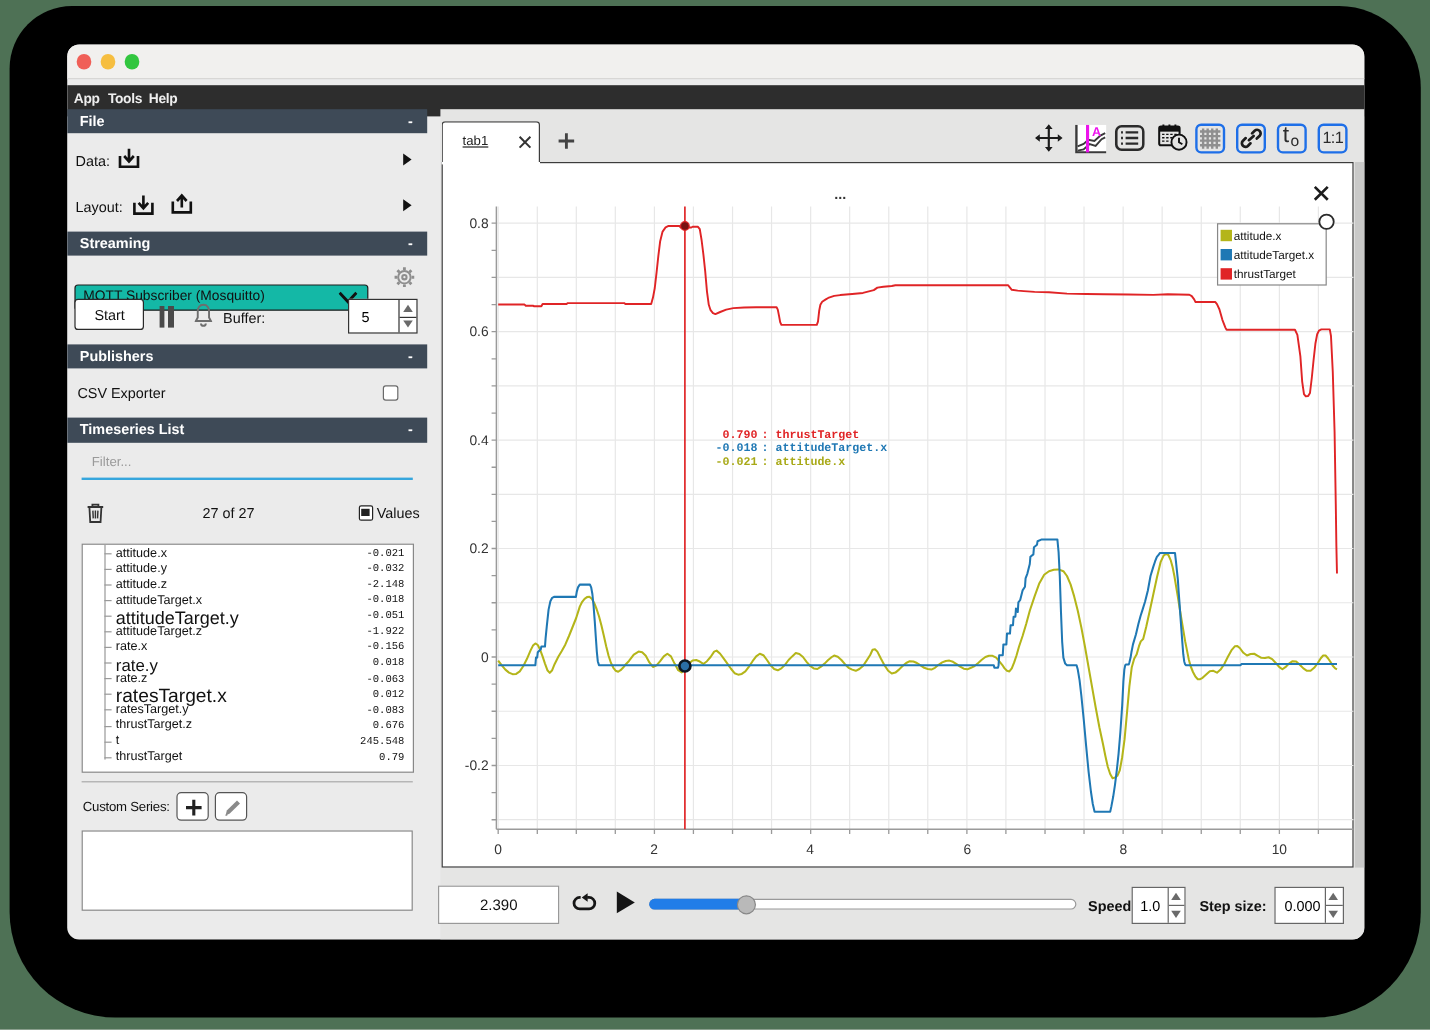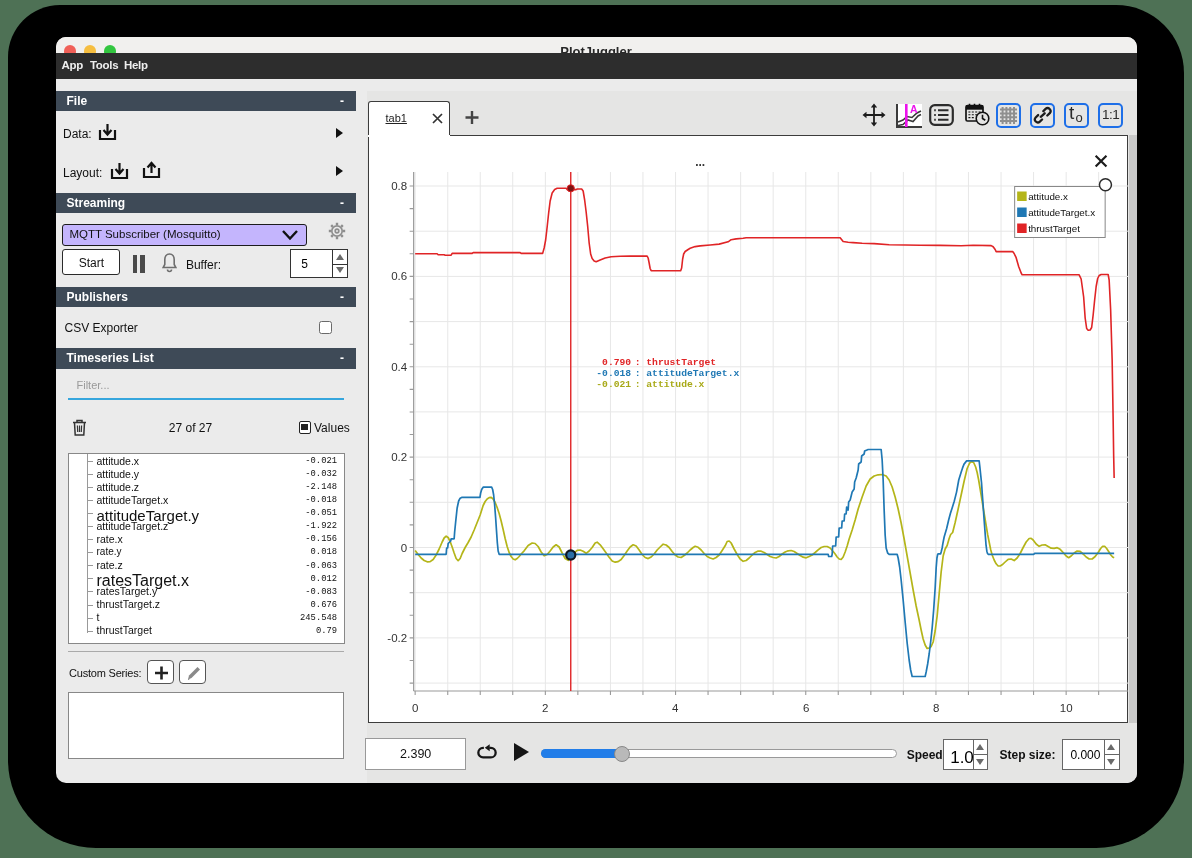--- a/index.html
+++ b/index.html
@@ -6,47 +6,46 @@
 body{width:1192px;height:858px;background:#4e7155;position:relative;overflow:hidden;
      font-family:"Liberation Sans",sans-serif;}
 .shadow{position:absolute;left:8px;top:5px;width:1176px;height:843px;background:#000;
         border-radius:52px 68px 88px 88px;}
 .win{position:absolute;left:55.5px;top:37px;width:1081px;height:745.5px;background:#ebebeb;
      border-radius:10px;overflow:hidden;}
 .titlebar{position:absolute;left:0;top:0;width:100%;height:28.5px;background:#f1f0ee;border-bottom:1px solid #d8d7d5;box-sizing:border-box;}
 .dot{position:absolute;top:8px;width:12.5px;height:12.5px;border-radius:50%;}
 .title{position:absolute;top:0;left:0;width:100%;height:28.5px;line-height:29px;text-align:center;
        font-size:13px;font-weight:bold;color:#282828;}
-.menubar{position:absolute;left:0;top:16px;width:100%;height:25.5px;background:#2d2d2d;
+.menubar{position:absolute;left:0;top:34px;width:100%;height:25.5px;background:#2d2d2d;
          color:#eee;font-size:11.5px;font-weight:600;padding-left:23px;}
 .menubar span{position:absolute;top:5.5px;letter-spacing:-0.3px;}
 .hdr{position:absolute;left:0;width:300.5px;height:20px;background:#3e4a57;color:#fff;
      font-size:12px;font-weight:bold;line-height:20px;}
 .hdr .t{position:absolute;left:11px;}
 .hdr .m{position:absolute;right:12px;top:0;font-weight:bold;}
 .lbl{position:absolute;font-size:12px;color:#111;}
 .arrowr{position:absolute;width:0;height:0;border-left:7px solid #111;border-top:5px solid transparent;border-bottom:5px solid transparent;}
-.combo{position:absolute;left:6.9px;top:187px;width:245px;height:21.6px;background:#c4b5fd;
+.combo{position:absolute;left:6.9px;top:200px;width:245px;height:21.6px;background:#14b8a6;
        border:1.8px solid #1c1c1c;border-radius:3px;box-sizing:border-box;}
 .btn{position:absolute;background:#fff;border:1.5px solid #2a2a2a;border-radius:3px;box-sizing:border-box;}
 .spinbox{position:absolute;background:#fff;border:1px solid #555;box-sizing:border-box;}
 .whitebox{position:absolute;background:#fff;border:1px solid #777;box-sizing:border-box;}
 .mono{font-family:"Liberation Mono",monospace;}
 svg{display:block;}
 </style>
 </head>
 <body>
 <div class="shadow"></div>
 <div class="win">
 
   <div class="titlebar"></div>
   <div class="dot" style="left:8px;background:#f05f57;"></div>
   <div class="dot" style="left:28px;background:#f6be40;"></div>
   <div class="dot" style="left:48px;background:#32c63f;"></div>
-  <div class="title">PlotJuggler</div>
 
   <div class="menubar">
     <span style="left:6px;">App</span>
     <span style="left:34.5px;">Tools</span>
     <span style="left:68.5px;">Help</span>
   </div>
 
   <div class="hdr" style="top:54px;">
       <span class="t">File</span>
       <span class="m">-</span>
@@ -142,21 +141,21 @@
     <div style="position:absolute;left:17.5px;top:59.0px;width:6.5px;height:1px;background:#999;"></div>
     <div style="position:absolute;left:27.5px;top:52.8px;font-size:15px;color:#111;">attitudeTarget.y</div>
     <div class="mono" style="position:absolute;right:7px;top:54.2px;font-size:8.8px;color:#111;">-0.051</div>
     <div style="position:absolute;left:17.5px;top:72.0px;width:6.5px;height:1px;background:#999;"></div>
     <div style="position:absolute;left:27.5px;top:65.8px;font-size:10.5px;color:#111;">attitudeTarget.z</div>
     <div class="mono" style="position:absolute;right:7px;top:67.2px;font-size:8.8px;color:#111;">-1.922</div>
     <div style="position:absolute;left:17.5px;top:85.1px;width:6.5px;height:1px;background:#999;"></div>
     <div style="position:absolute;left:27.5px;top:78.9px;font-size:10.5px;color:#111;">rate.x</div>
     <div class="mono" style="position:absolute;right:7px;top:80.3px;font-size:8.8px;color:#111;">-0.156</div>
     <div style="position:absolute;left:17.5px;top:98.2px;width:6.5px;height:1px;background:#999;"></div>
-    <div style="position:absolute;left:27.5px;top:92.0px;font-size:10px;color:#111;">rate.y</div>
+    <div style="position:absolute;left:27.5px;top:92.0px;font-size:14px;color:#111;">rate.y</div>
     <div class="mono" style="position:absolute;right:7px;top:93.4px;font-size:8.8px;color:#111;">0.018</div>
     <div style="position:absolute;left:17.5px;top:111.3px;width:6.5px;height:1px;background:#999;"></div>
     <div style="position:absolute;left:27.5px;top:105.1px;font-size:10.5px;color:#111;">rate.z</div>
     <div class="mono" style="position:absolute;right:7px;top:106.5px;font-size:8.8px;color:#111;">-0.063</div>
     <div style="position:absolute;left:17.5px;top:124.3px;width:6.5px;height:1px;background:#999;"></div>
     <div style="position:absolute;left:27.5px;top:118.1px;font-size:16px;color:#111;">ratesTarget.x</div>
     <div class="mono" style="position:absolute;right:7px;top:119.5px;font-size:8.8px;color:#111;">0.012</div>
     <div style="position:absolute;left:17.5px;top:137.4px;width:6.5px;height:1px;background:#999;"></div>
     <div style="position:absolute;left:27.5px;top:131.2px;font-size:10.5px;color:#111;">ratesTarget.y</div>
     <div class="mono" style="position:absolute;right:7px;top:132.6px;font-size:8.8px;color:#111;">-0.083</div>
@@ -298,21 +297,21 @@
   <svg style="position:absolute;left:420.3px;top:707px;" width="22" height="17.5" viewBox="0 0 22 19">
     <path d="M13.5 4.2 L15.2 4.2 A5.2 5.2 0 0115.2 14.6 L6.8 14.6 A5.2 5.2 0 016.8 4.2 L7.6 4.2" fill="none" stroke="#161616" stroke-width="2.5"></path>
     <path d="M13.9 0.4 L8.6 4.2 L13.9 8 Z" fill="#161616"></path>
   </svg>
   <div style="position:absolute;left:458.5px;top:706px;width:0;height:0;border-left:15px solid #151515;border-top:9.5px solid transparent;border-bottom:9.5px solid transparent;"></div>
   <div style="position:absolute;left:485.4px;top:712px;width:356px;height:9.4px;background:#fff;border:1px solid #999;border-radius:5px;box-sizing:border-box;"></div>
   <div style="position:absolute;left:485.4px;top:712px;width:81px;height:9.4px;background:#217de8;border-radius:5px 0 0 5px;"></div>
   <div style="position:absolute;left:558.2px;top:708.7px;width:16px;height:16px;background:#b9b9b9;border:1px solid #888;border-radius:50%;box-sizing:border-box;"></div>
   <div style="position:absolute;left:851.2px;top:711px;font-size:12px;font-weight:bold;color:#111;">Speed:</div>
   <div class="spinbox" style="left:887.7px;top:701.5px;width:44.8px;height:31.5px;border-color:#666;">
-    <span style="position:absolute;left:6px;top:8px;font-size:17px;text-align:right;">1.0</span>
+    <span style="position:absolute;left:6px;top:8px;font-size:12px;text-align:right;">1.0</span>
     <div style="position:absolute;right:0;top:0;width:13px;height:100%;border-left:1px solid #666;">
       <div style="position:absolute;left:0;top:50%;width:100%;height:0;border-top:1px solid #666;"></div>
       <div style="position:absolute;left:2px;top:4.5px;width:0;height:0;border-left:4.2px solid transparent;border-right:4.2px solid transparent;border-bottom:6.5px solid #6a6a6a;"></div>
       <div style="position:absolute;left:2px;bottom:4.5px;width:0;height:0;border-left:4.2px solid transparent;border-right:4.2px solid transparent;border-top:6.5px solid #6a6a6a;"></div>
     </div>
   </div>
   <div style="position:absolute;left:944px;top:711px;font-size:12px;font-weight:bold;color:#111;">Step size:</div>
   <div class="spinbox" style="left:1006.9px;top:701.5px;width:57.6px;height:31.5px;border-color:#666;">
     <span style="position:absolute;left:7px;top:8px;font-size:12px;">0.000</span>
     <div style="position:absolute;right:0;top:0;width:14px;height:100%;border-left:1px solid #666;">

